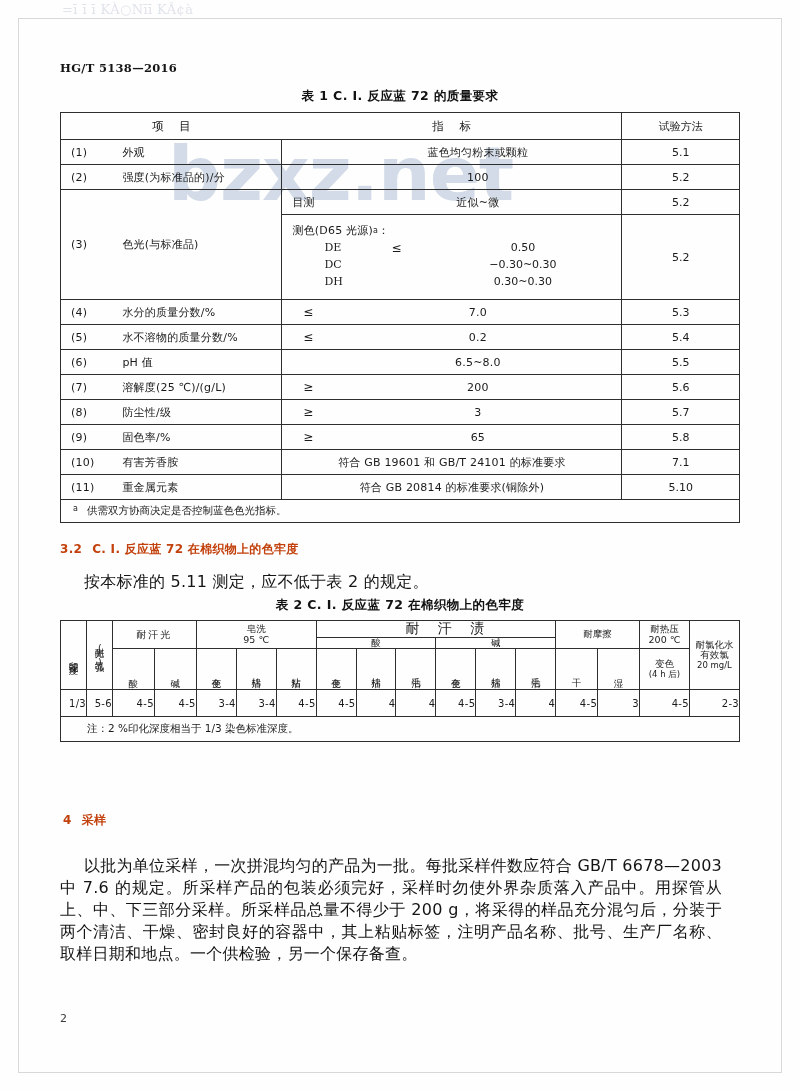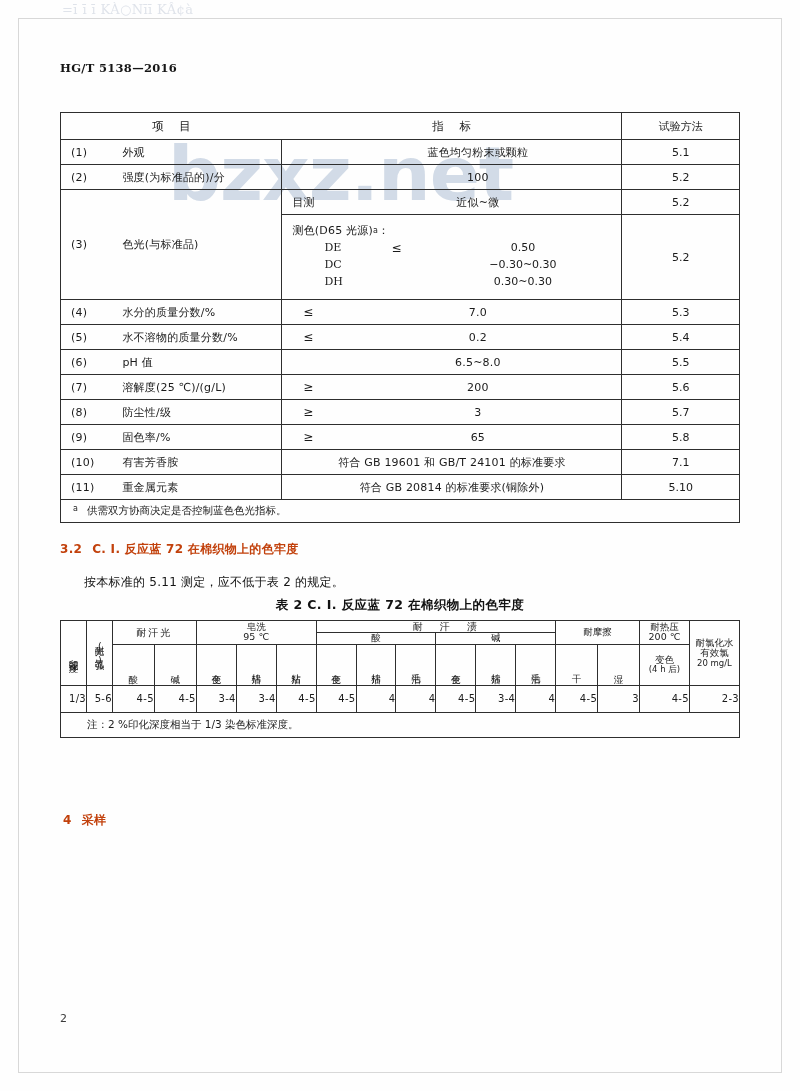--- a/index.html
+++ b/index.html
@@ -163,21 +163,21 @@
     margin: 0 auto;
     display: inline-block;
     line-height: 1.05;
     font-size: 9.5px;
   }
   #table-2 .two {
     display: block;
     line-height: 1.12;
   }
   #table-2 .grp { font-size: 10px; letter-spacing: 2px; }
-  #table-2 .grp-wide { font-size: 10px; letter-spacing: 7px; padding-left: 25px; }
+  #table-2 .grp-wide { font-size: 14px; letter-spacing: 7px; padding-left: 25px; }
   #table-2 .dat { height: 26px; font-size: 10px; letter-spacing: 0.3px; text-align: right; }
   #table-2 .note {
     text-align: left;
     padding-left: 26px;
     height: 24px;
     font-size: 10.5px;
   }
   #table-2 .small { font-size: 8.5px; }
 
   
@@ -187,21 +187,21 @@
     font-weight: 700;
     color: #c2410c;
     letter-spacing: 0.3px;
   }
   #sec-32 { left: 60px; top: 541px; }
   #sec-4  { left: 43px; top: 812px; margin-left: 20px; }
   #sec-32 .num, #sec-4 .num { margin-right: 10px; }
 
   .para {
     position: absolute;
-    font-size: 12px;
+    font-size: 16px;
     line-height: 22px;
     color: #141414;
     letter-spacing: 0.25px;
     text-align: justify;
   }
   #para-32 { left: 60px; top: 571px; width: 660px; text-indent: 24px; }
   #para-4  { left: 60px; top: 855px; width: 662px; text-indent: 24px; }
 
   
   .footer-num {
@@ -224,20 +224,21 @@
 
 <div class="page">
 
   <div class="page-border"></div>
 
   <div class="wm-top">=ī ī ī KÀ○Nīī KÂ¢à</div>
   <div class="wm-main">bzxz.net</div>
 
   <div class="runhead">HG/T 5138—2016</div>
 
+  <div class="caption" id="caption-t1">表 1   C. I. 反应蓝 72 的质量要求</div>
 
   <table id="table-1">
     <colgroup>
       <col style="width:52px">
         <col style="width:170px">
         <col style="width:52px">
         <col style="width:288px">
         <col style="width:118px">
     </colgroup>
     <tbody>
@@ -458,16 +459,17 @@
 
       <tr>
         <td class="note" colspan="17">注：2 %印化深度相当于 1/3 染色标准深度。</td>
       </tr>
     </tbody>
   </table>
 
   <div class="sec-h" id="sec-4">
     <span class="num">4</span><span>采样</span>
   </div>
+  <div class="para" id="para-4">以批为单位采样，一次拼混均匀的产品为一批。每批采样件数应符合 GB/T 6678—2003 中 7.6 的规定。所采样产品的包装必须完好，采样时勿使外界杂质落入产品中。用探管从上、中、下三部分采样。所采样品总量不得少于 200 g，将采得的样品充分混匀后，分装于两个清洁、干燥、密封良好的容器中，其上粘贴标签，注明产品名称、批号、生产厂名称、取样日期和地点。一个供检验，另一个保存备查。</div>
 
   <div class="footer-num">2</div>
 
 </div>
 
 </body></html>

